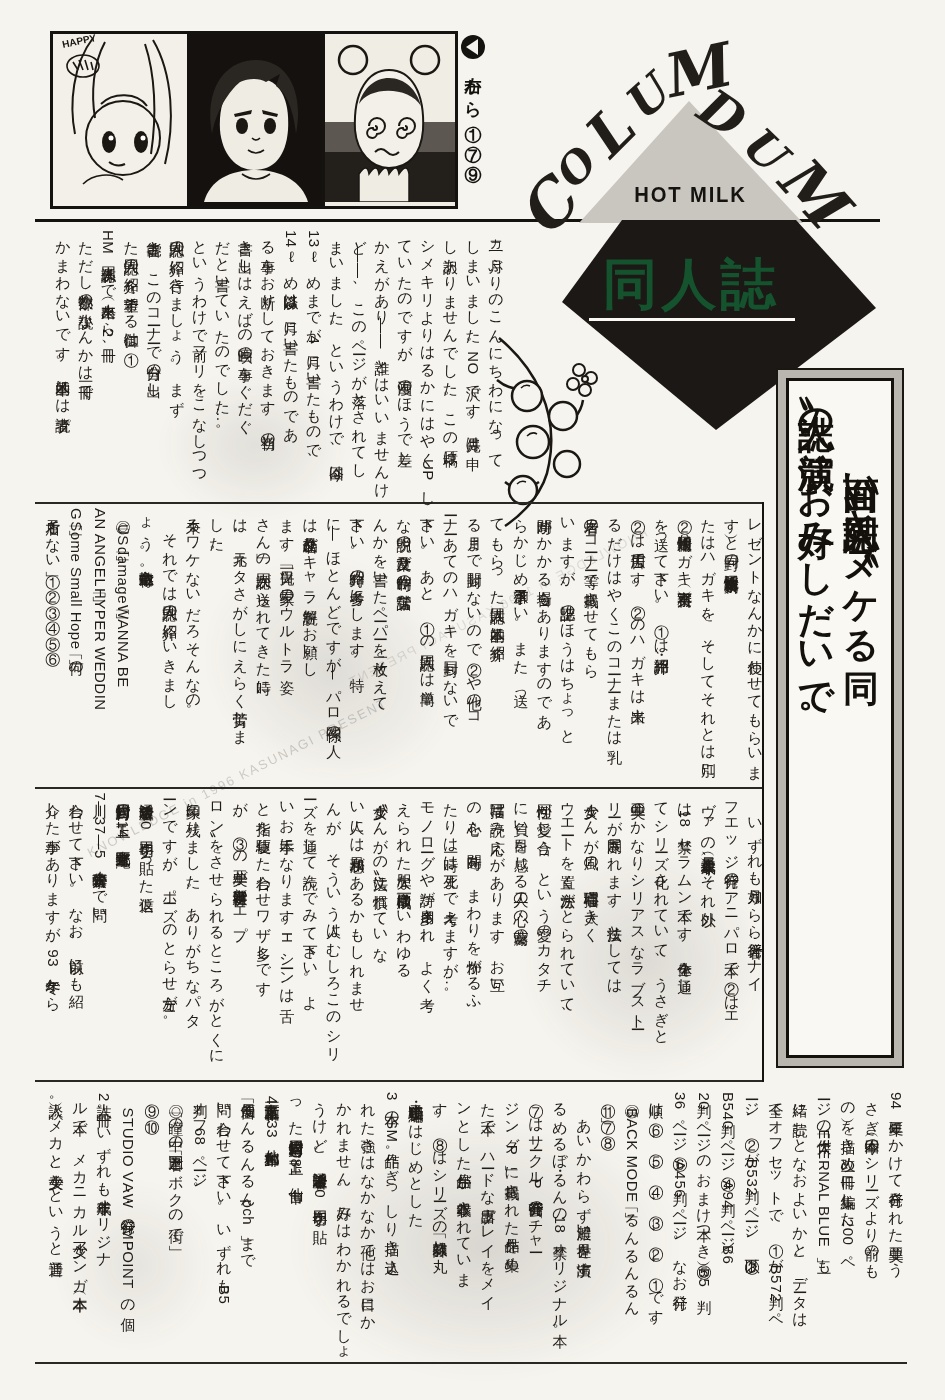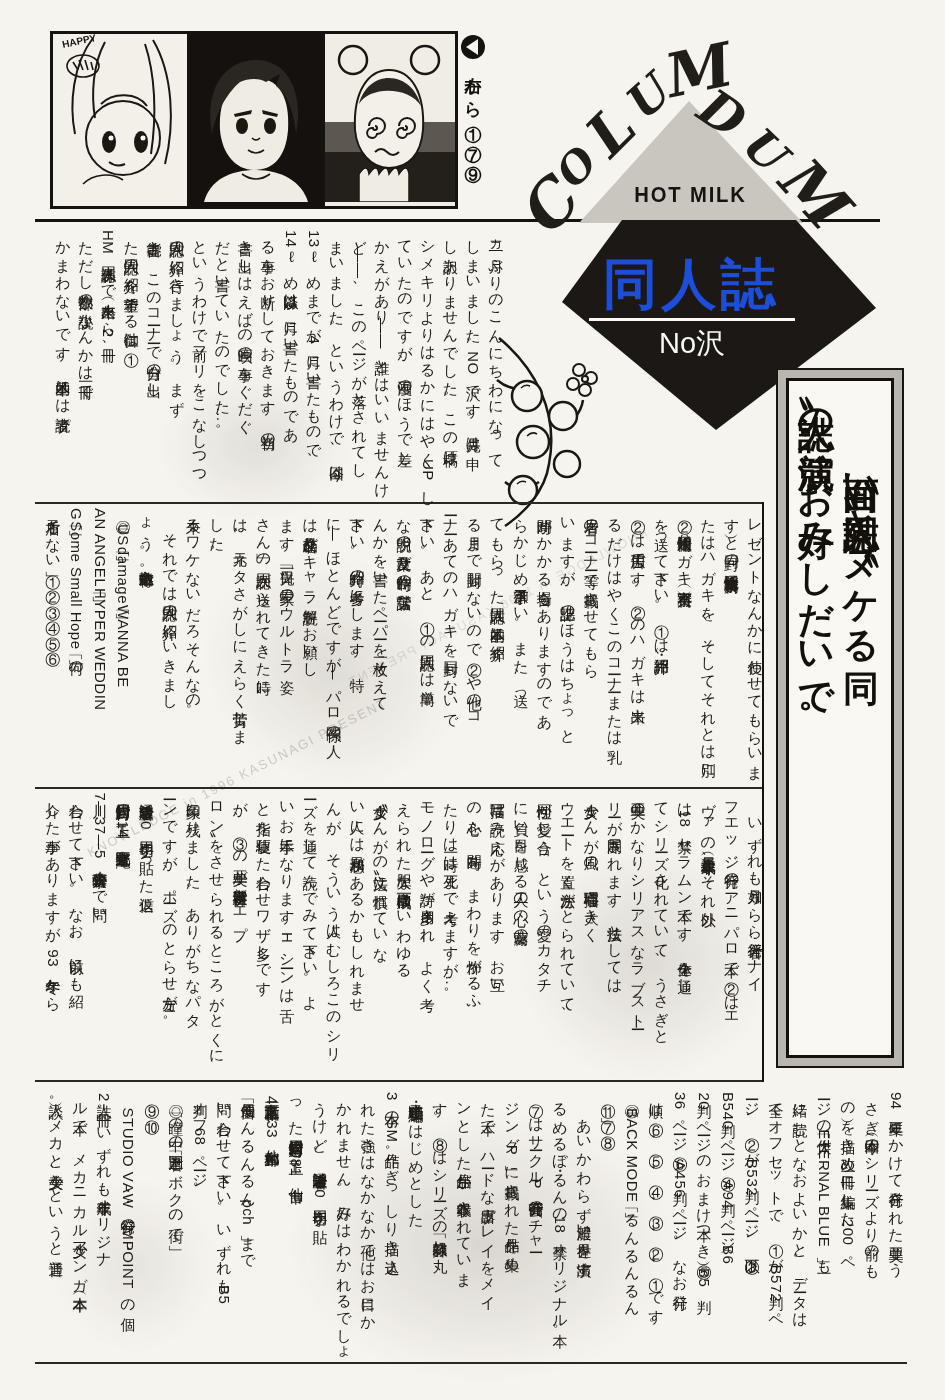--- a/index.html
+++ b/index.html
@@ -20,21 +20,21 @@
   .rule-thin{background:#2a2824;height:2px;}
   .rule-v{background:#15130f;width:2px;}
   
   .wm{position:absolute;font-family:"DejaVu Serif",serif;font-style:italic;font-weight:bold;
       color:#211d19;transform-origin:center;line-height:1;}
   
   .hotmilk{left:618px;top:182px;width:145px;text-align:center;font-size:22px;font-weight:900;
            letter-spacing:2px;transform:scaleX(.92);color:#15130f;}
   
   .doujin-title{left:585px;top:248px;width:212px;text-align:center;font-size:55px;font-weight:900;
-                letter-spacing:4px;color:#1d4ed8;}
+                letter-spacing:4px;color:#14532d;}
   .doujin-underline{left:589px;top:318px;width:206px;height:3px;background:#faf9f5;}
   .doujin-author{left:589px;top:324px;width:206px;text-align:center;font-size:29px;color:#faf9f5;}
   
   .headline-box{left:776px;top:368px;width:128px;height:700px;border:2px solid #1a1713;
                 background:#b9b6b0;padding:8px;box-sizing:border-box;}
   .headline-inner{width:100%;height:100%;border:3px solid #14110d;background:#f9f8f3;
                   box-sizing:border-box;padding:7px 5px;}
   .headline-text{writing-mode:vertical-rl;text-orientation:mixed;white-space:pre-wrap;
                  font-size:36px;font-weight:900;line-height:45px;letter-spacing:-1px;
                  text-indent:64px;height:100%;color:#14110d;}
@@ -135,21 +135,20 @@
     <polygon points="124,6 14,128 238,128" fill="#c9c6c0"></polygon>
   </svg>
 
   <div class="abs hotmilk">HOT MILK</div>
 
   <svg class="abs" style="left:555px;top:212px;" width="330" height="225" viewBox="0 0 330 225">
     <polygon points="7,90 67,8 241,8 321,96 161,218" fill="#1b1815"></polygon>
   </svg>
   <div class="abs doujin-title">同人誌</div>
   <div class="abs doujin-underline"></div>
-  <div class="abs doujin-author">No沢</div>
 
   <span class="wm" style="left:552px;top:204px;font-size:62px;transform:translate(-50%,-50%) rotate(-48deg);">C</span>
   <span class="wm" style="left:577px;top:167px;font-size:42px;transform:translate(-50%,-50%) rotate(-48deg);">O</span>
   <span class="wm" style="left:611px;top:131px;font-size:58px;transform:translate(-50%,-50%) rotate(-45deg);">L</span>
   <span class="wm" style="left:649px;top:96px;font-size:46px;transform:translate(-50%,-50%) rotate(-42deg);">U</span>
   <span class="wm" style="left:699px;top:70px;font-size:60px;transform:translate(-50%,-50%) rotate(-12deg);">M</span>
   <span class="wm" style="left:722px;top:114px;font-size:50px;transform:translate(-50%,-50%) rotate(34deg);">D</span>
   <span class="wm" style="left:766px;top:151px;font-size:46px;transform:translate(-50%,-50%) rotate(44deg);">U</span>
   <span class="wm" style="left:815px;top:195px;font-size:62px;transform:translate(-50%,-50%) rotate(48deg);">M</span>
 

